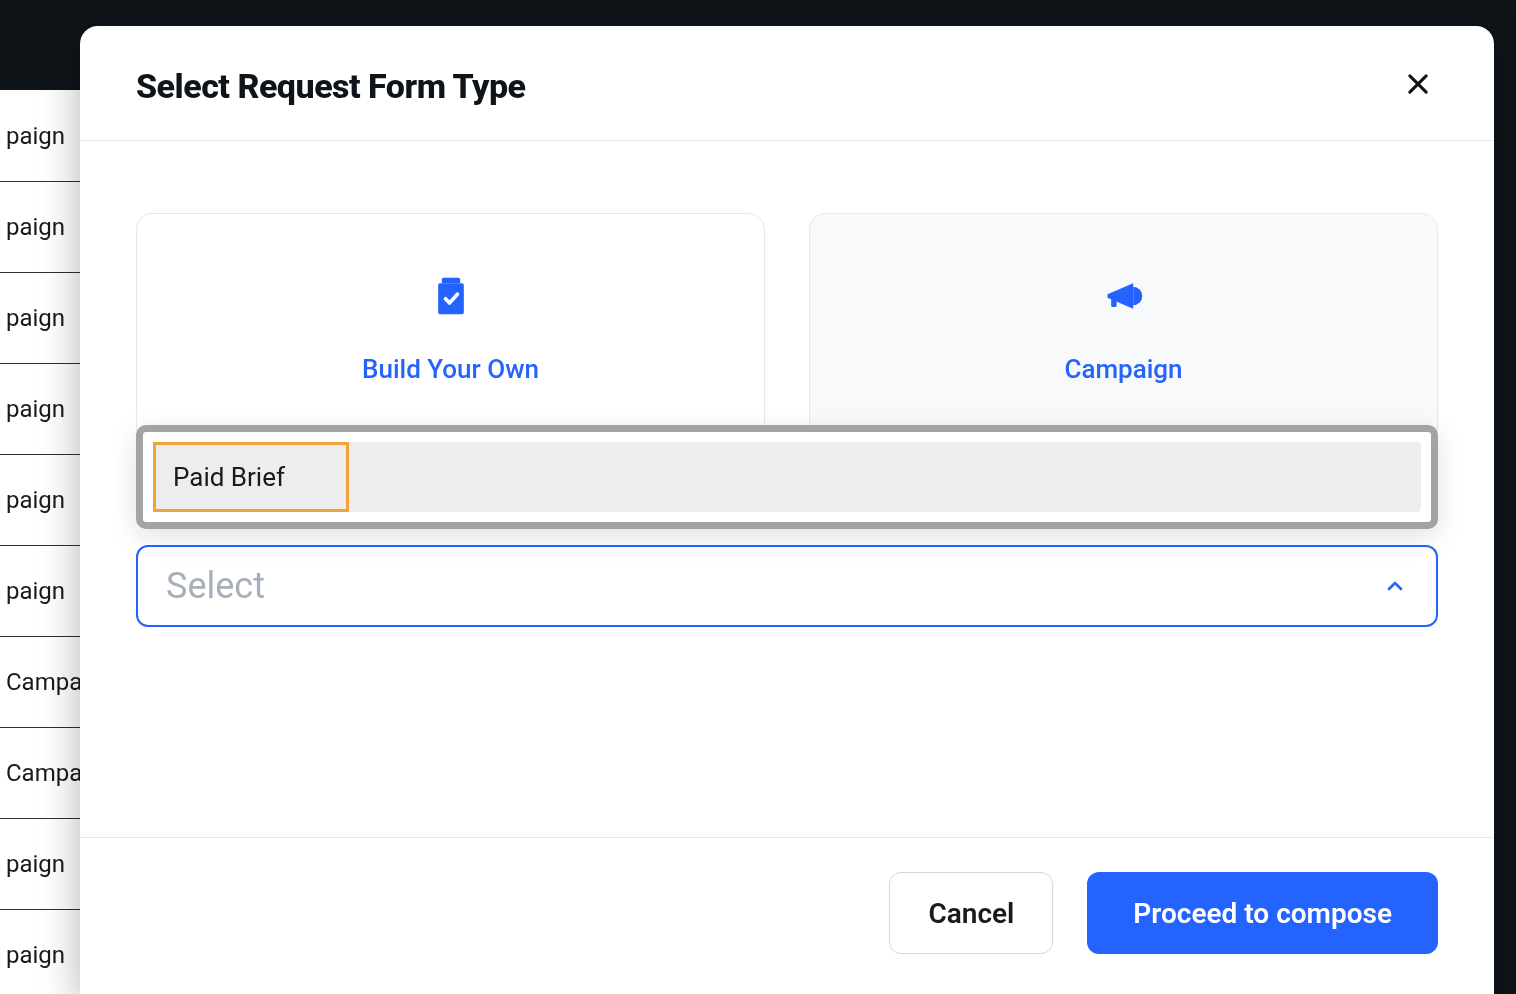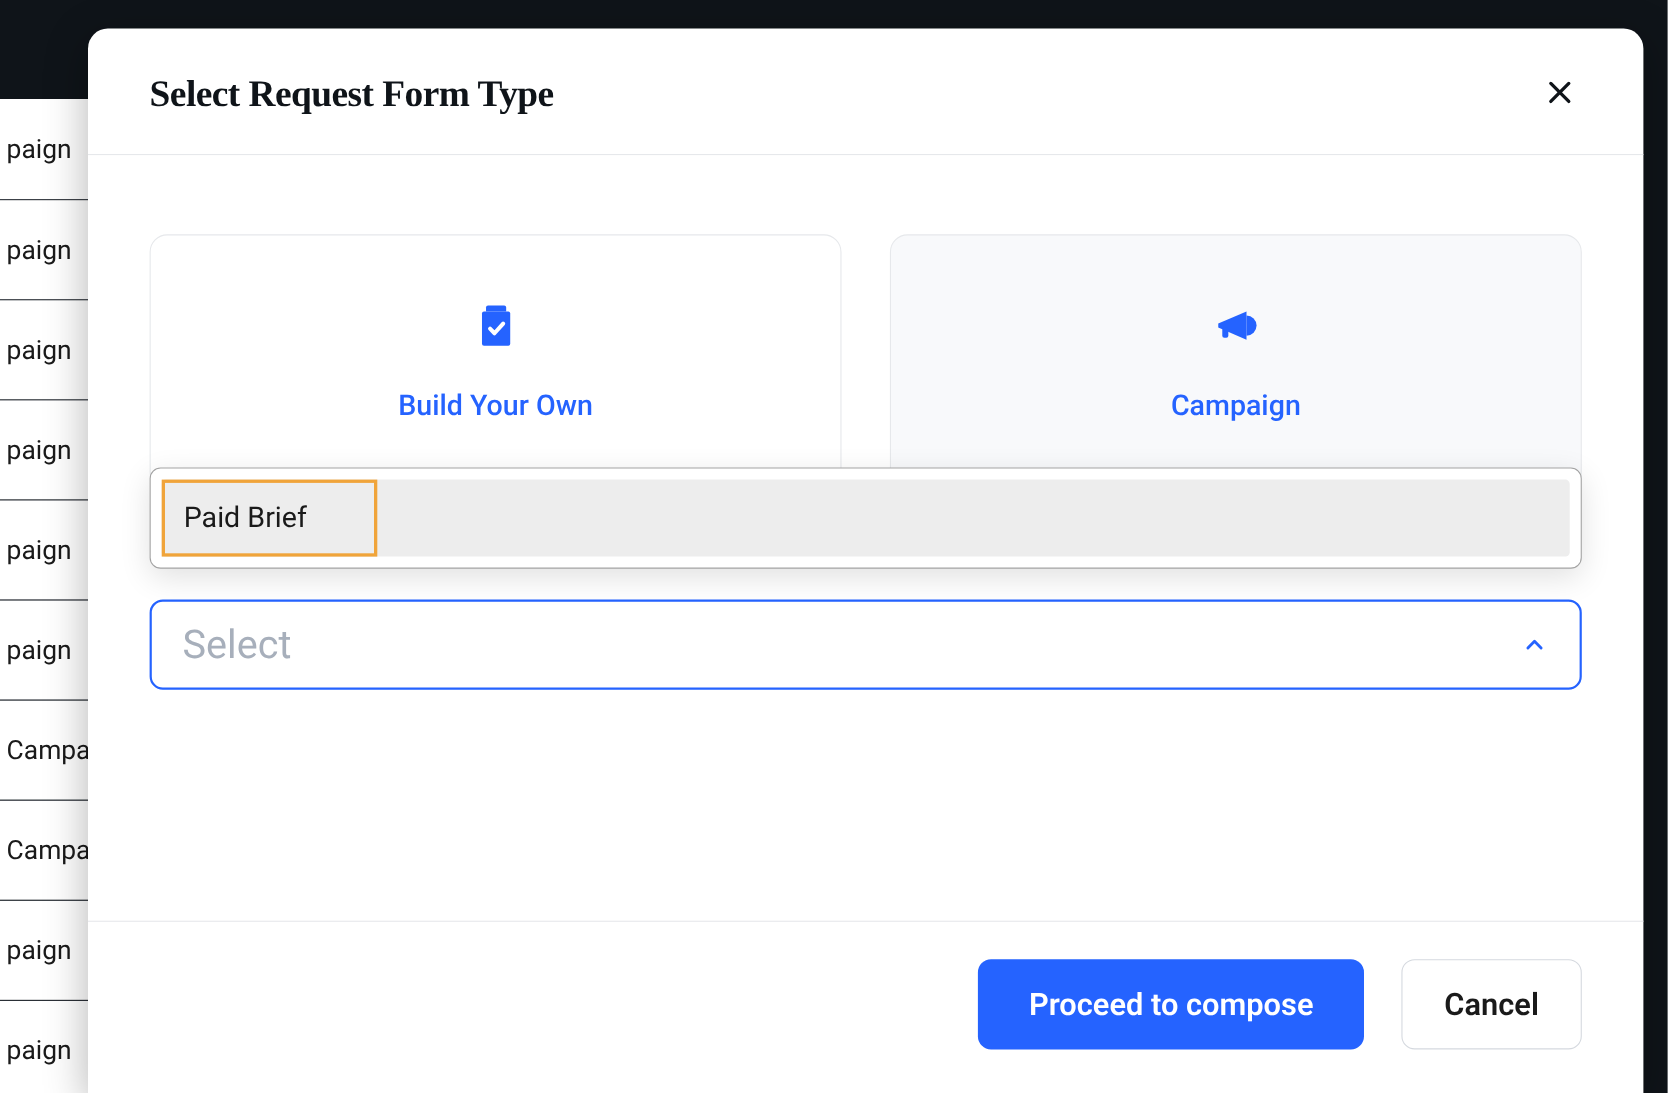--- a/index.html
+++ b/index.html
@@ -48,21 +48,20 @@
   display: flex;
   flex-direction: column;
 }
 
 .modal-header {
   display: flex;
   align-items: center;
   justify-content: space-between;
   padding: 40px 56px 34px 56px;
   border-bottom: 1px solid #e6e8eb;
-  font-family: Liberation Serif, serif;
 }
 .modal-title {
   font-size: 34px;
   font-weight: 800;
   color: #0f1419;
   letter-spacing: -0.5px;
 }
 .close-btn {
   width: 40px;
   height: 40px;
@@ -116,21 +115,21 @@
   color: #2563ff;
 }
 
 
 .dropdown-panel {
   position: absolute;
   left: 56px;
   right: 56px;
   top: 284px;
   background: #fff;
-  border: 1px solid #a3a3a3;
+  border: 7px solid #a3a3a3;
   border-radius: 10px;
   box-shadow: 0 8px 28px rgba(0,0,0,0.12);
   padding: 10px;
   z-index: 5;
 }
 .dropdown-option {
   background: #ededed;
   border-radius: 4px;
   height: 70px;
   display: flex;
@@ -288,17 +287,17 @@
       <span class="select-chevron">
         <svg viewBox="0 0 24 24" fill="none" stroke="currentColor" stroke-width="2.6" stroke-linecap="round" stroke-linejoin="round">
           <polyline points="6 9 12 15 18 9"></polyline>
         </svg>
       </span>
     </div>
 
   </div>
 
   <div class="modal-footer">
+    <div class="btn btn-secondary">Cancel</div>
     <div class="btn btn-primary">Proceed to compose</div>
-    <div class="btn btn-secondary">Cancel</div>
   </div>
 
 </div>
 
 </body></html>

